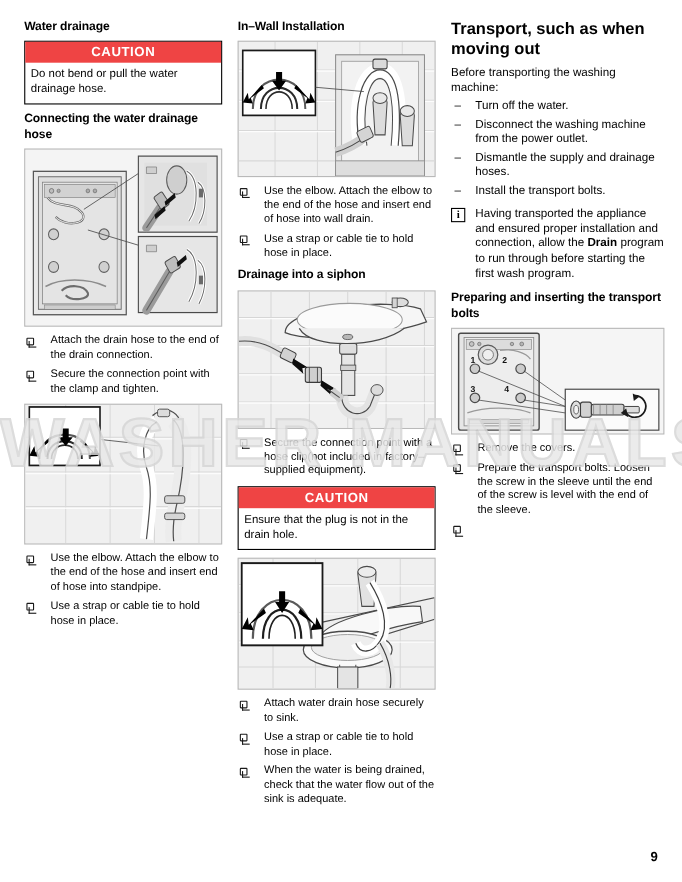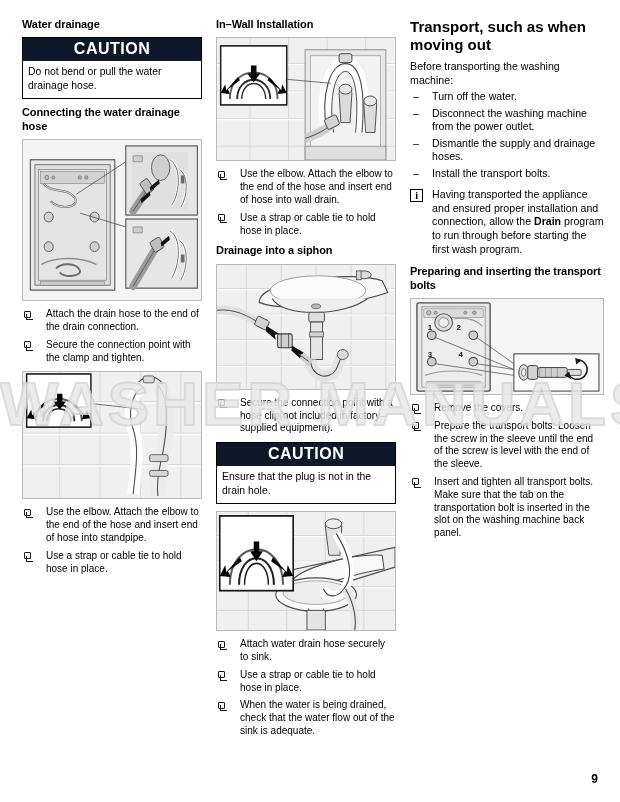--- a/index.html
+++ b/index.html
@@ -67,24 +67,24 @@
     margin: 0 0 7px 0;
   }
 
   
   .caution {
     border: 1.5px solid #000;
     margin: 0 0 7px 0;
     background: #fff;
   }
   .caution-head {
-    background: #0f172a;
+    background: #ef4444;
     color: #fff;
     text-align: center;
-    font-size: 16px;
+    font-size: 12px;
     font-weight: bold;
     letter-spacing: .5px;
     padding: 2px 0 3px 0;
   }
   .caution-body {
     font-size: 10.4px;
     line-height: 1.3;
     padding: 4px 5px 6px 5px;
   }
 
@@ -499,19 +499,19 @@
 
         <path d="M168 62 a10 10 0 1 1 -8 16" fill="none" stroke="#1a1a1a" stroke-width="1.6"></path>
         <path d="M160 74 l2 8 l-7 -4z" fill="#1a1a1a"></path>
         <path d="M166 60 l6 3 l-5 4z" fill="#1a1a1a"></path>
       </svg>
     </div>
 
     <ul class="cklist">
       <li><span class="ck"></span><span>Remove the covers.</span></li>
       <li><span class="ck"></span><span>Prepare the transport bolts: Loosen the screw in the sleeve until the end of the screw is level with the end of the sleeve.</span></li>
-      <li><span class="ck"></span><span>Insert and tighten all transport bolts. Make sure that the tab on the transportation bolt is inserted in the slot on the washing machine back panel.</span></li>
+      <li><span class="ck"></span></li>
     </ul>
   </div>
 
 </div>
 
 <div id="pagenum">9</div>
 
 </body></html>

